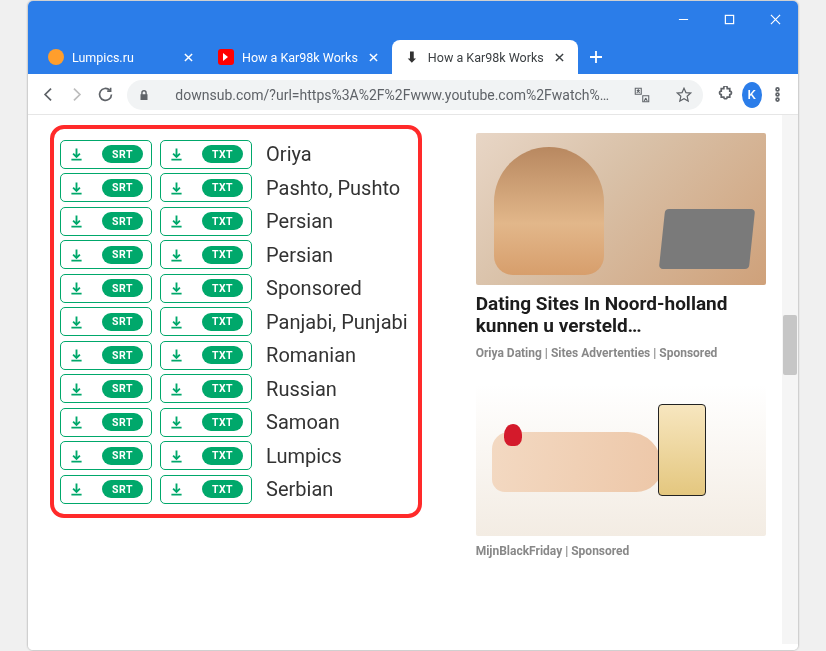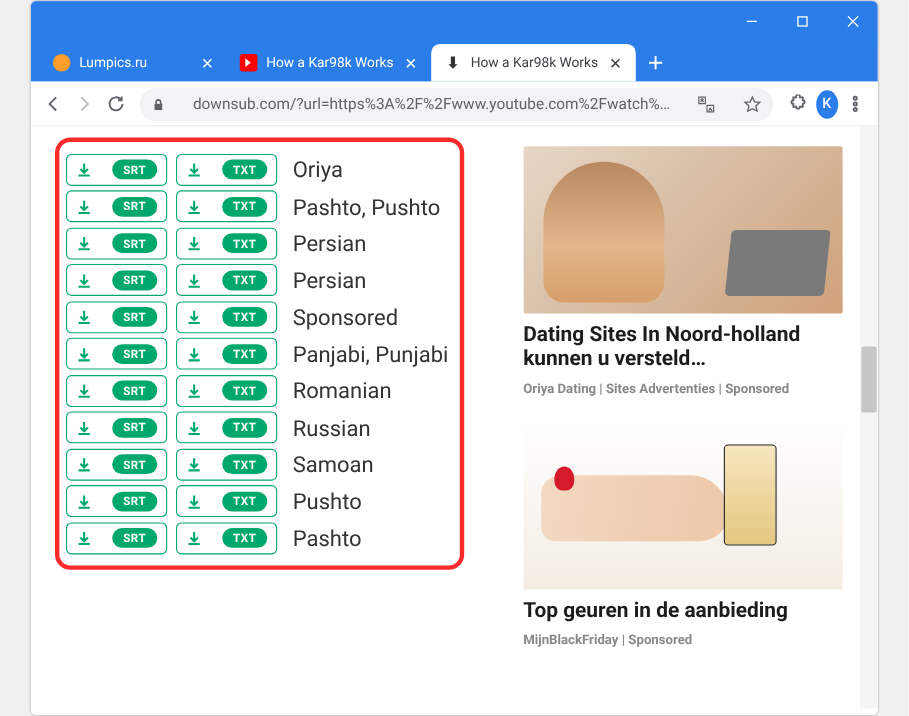--- a/index.html
+++ b/index.html
@@ -308,52 +308,51 @@
                   <path d="M10 3v9M6 9l4 4 4-4M4 16h12"></path>
                 </svg></span>
               <span class="pill">SRT</span>
             </div>
             <div class="dlbtn">
               <span class="dlicon"><svg viewBox="0 0 20 20">
                   <path d="M10 3v9M6 9l4 4 4-4M4 16h12"></path>
                 </svg></span>
               <span class="pill">TXT</span>
             </div>
-            <span class="lang">Pushto</span>
-          </div>
-          <div class="row">
-            <div class="dlbtn">
-              <span class="dlicon"><svg viewBox="0 0 20 20">
-                  <path d="M10 3v9M6 9l4 4 4-4M4 16h12"></path>
-                </svg></span>
-              <span class="pill">SRT</span>
-            </div>
-            <div class="dlbtn">
-              <span class="dlicon"><svg viewBox="0 0 20 20">
-                  <path d="M10 3v9M6 9l4 4 4-4M4 16h12"></path>
-                </svg></span>
-              <span class="pill">TXT</span>
-            </div>
-            <span class="lang">Pashto</span>
+            <span class="lang">Lumpics</span>
+          </div>
+          <div class="row">
+            <div class="dlbtn">
+              <span class="dlicon"><svg viewBox="0 0 20 20">
+                  <path d="M10 3v9M6 9l4 4 4-4M4 16h12"></path>
+                </svg></span>
+              <span class="pill">SRT</span>
+            </div>
+            <div class="dlbtn">
+              <span class="dlicon"><svg viewBox="0 0 20 20">
+                  <path d="M10 3v9M6 9l4 4 4-4M4 16h12"></path>
+                </svg></span>
+              <span class="pill">TXT</span>
+            </div>
+            <span class="lang">Serbian</span>
           </div>
         </div>
     </div>
     <div class="right">
       <div class="adcard">
         <div class="adimg a1"></div>
         <div class="adtitle">Dating Sites In Noord-holland kunnen u versteld…</div>
         <div class="admeta">
           <span>Oriya Dating</span> | <span>Sites Advertenties</span> | <span class="sponsored">Sponsored</span>
         </div>
       </div>
       <div class="adcard">
         <div class="adimg a2">
             <div class="nail"></div>
           </div>
-        <div class="adtitle">Top geuren in de aanbieding</div>
         <div class="admeta">
           <span>MijnBlackFriday</span> | <span class="sponsored">Sponsored</span>
         </div>
       </div>
     </div>
   </div>
 
   <div class="scrollbar-track">
     <div class="scrollbar-thumb"></div>
   </div>

